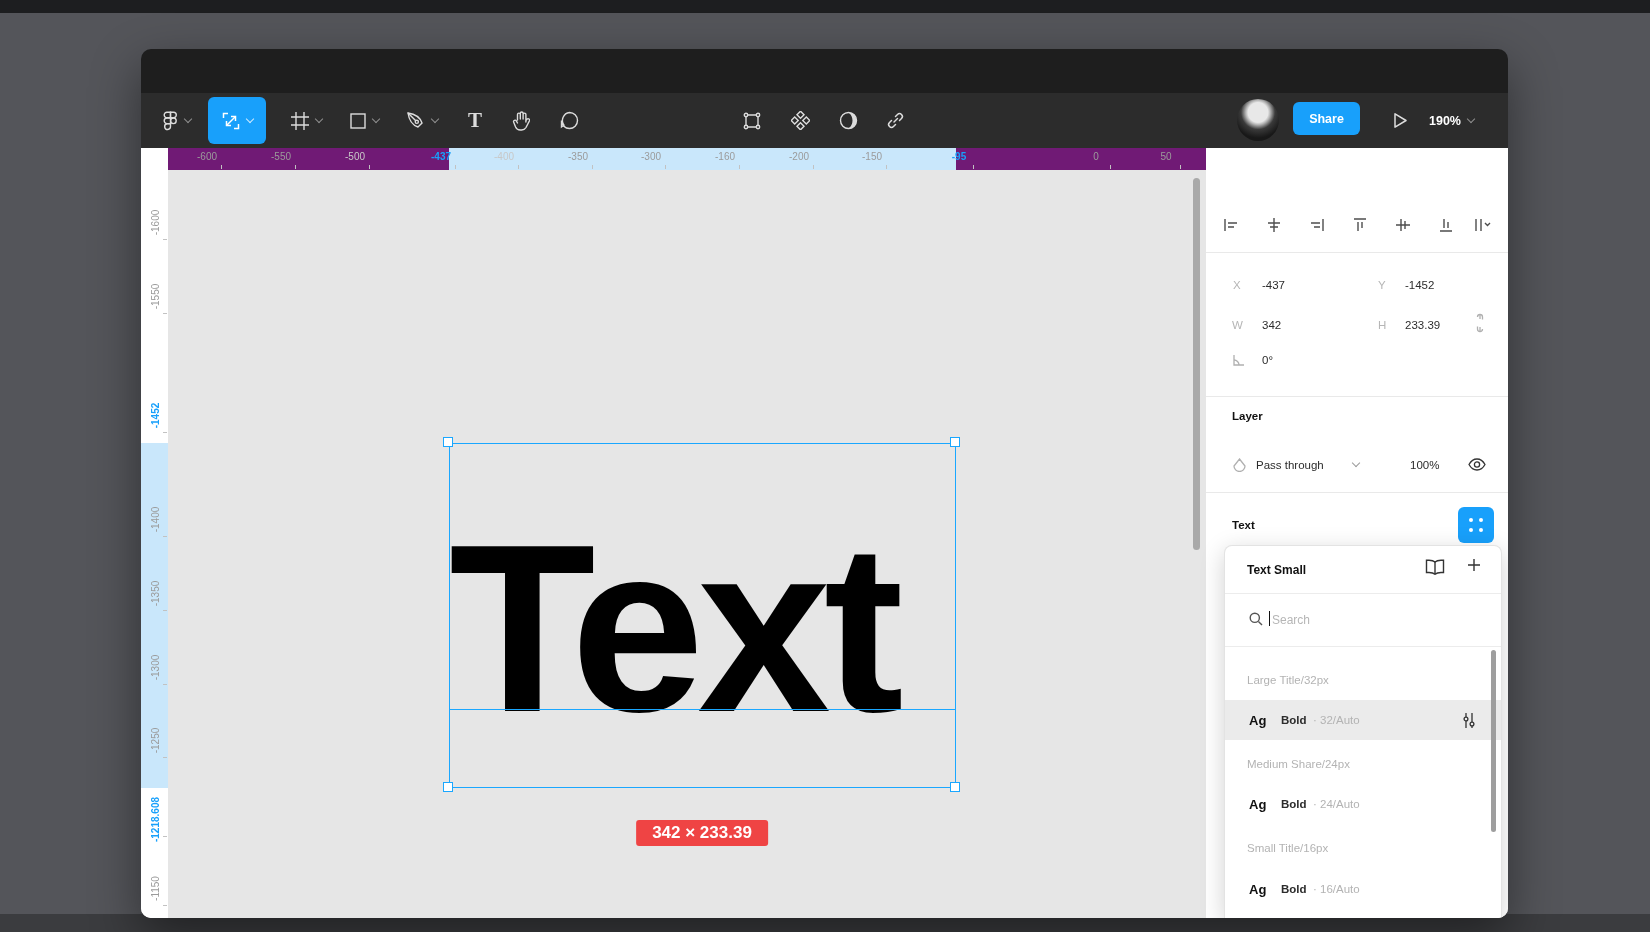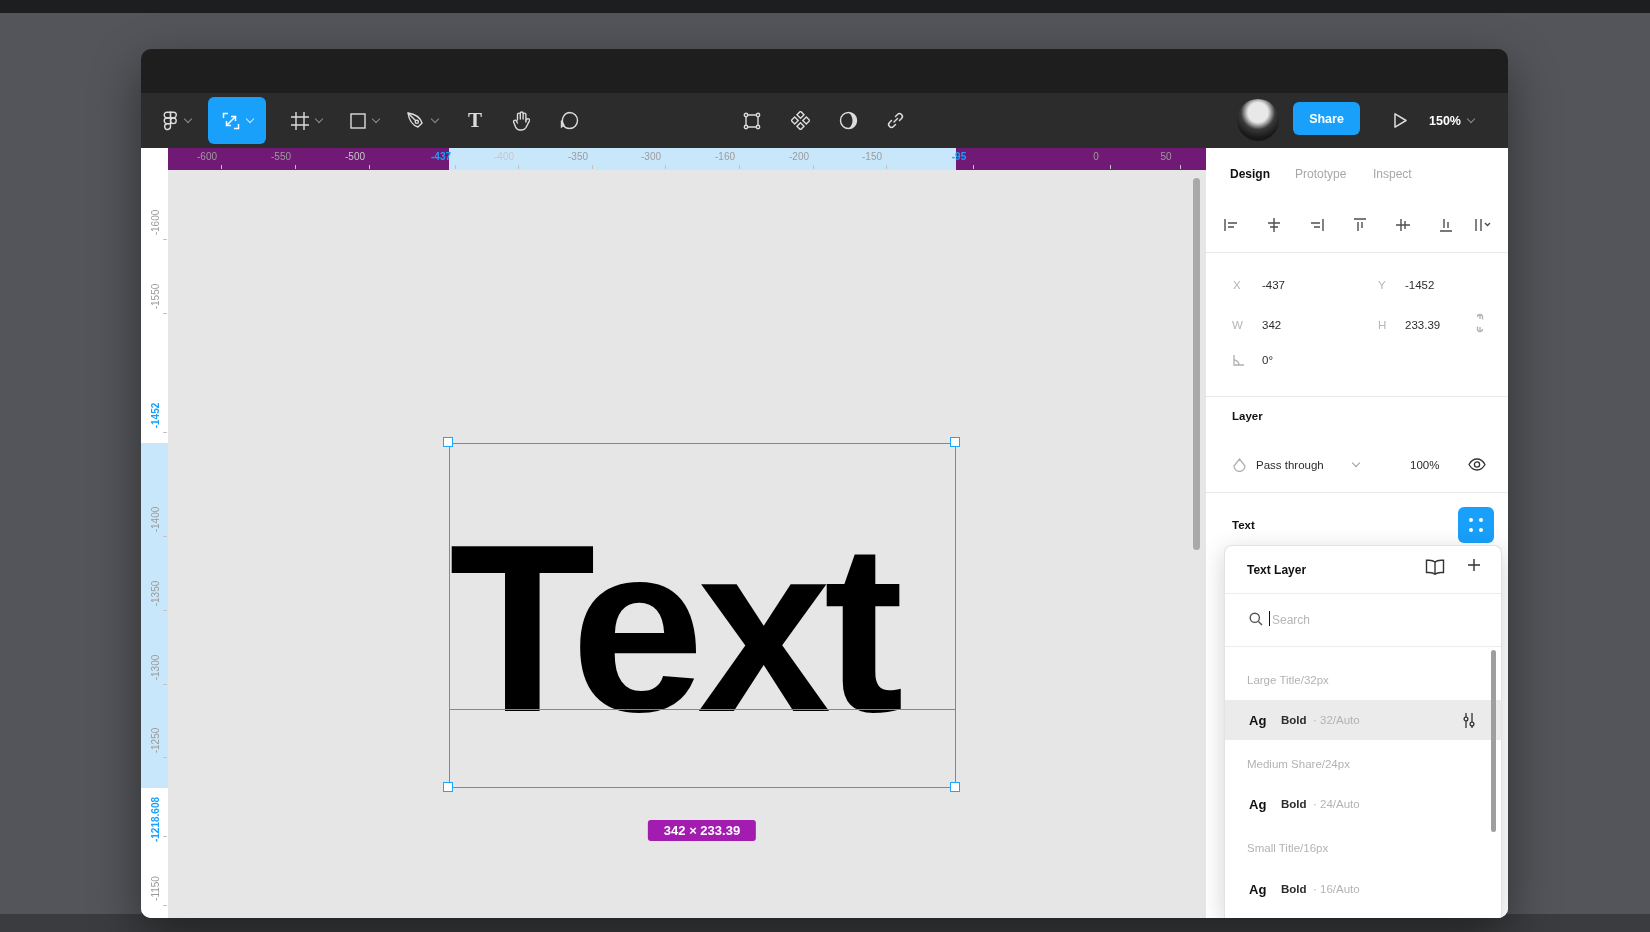--- a/index.html
+++ b/index.html
@@ -51,22 +51,22 @@
   .faded { color:#c8c8c8 !important; }
   .h-highlight { position:absolute; top:0; height:22px; background:#c9e7fb; }
   .v-highlight { position:absolute; left:0; width:27px; background:#c9e7fb; }
 
   
   .big-text { position:absolute; left:281px; top:338px; width:510px; height:240px; font-size:240px; line-height:240px;
               font-weight:bold; letter-spacing:-7px; color:#000; }
   .sel-box { position:absolute; left:281px; top:273px; width:507px; height:345px; border:1.5px solid #1aa7ff; }
   .sel-innerline { position:absolute; left:281px; top:539px; width:507px; height:0; border-top:1.5px solid #1aa7ff; }
   .handle { position:absolute; width:10px; height:10px; background:#ffffff; border:1.5px solid #1aa7ff; }
-  .size-label { position:absolute; left:534px; top:650px; transform:translateX(-50%); background:#a21caf; color:#ffffff;
-                font-size:13px; font-weight:bold; padding:3px 16px; border-radius:3px; white-space:nowrap; }
+  .size-label { position:absolute; left:534px; top:650px; transform:translateX(-50%); background:#ef4444; color:#ffffff;
+                font-size:17px; font-weight:bold; padding:3px 16px; border-radius:3px; white-space:nowrap; }
   .canvas-scrollbar { position:absolute; left:1025px; top:8px; width:7px; height:372px; background:#a9a9a9; border-radius:4px; }
 
   
   .panel { position:absolute; left:1065px; top:0; width:302px; height:770px; background:#ffffff; }
   .panel-tabs { position:absolute; left:0; top:0; width:100%; height:52px; }
   .ptab { position:absolute; top:26px; transform:translateY(-50%); font-size:12px; color:#a8a8a8; }
   .ptab.active { color:#111; font-weight:bold; }
   .align-row { position:absolute; left:0; top:58px; width:100%; height:40px; }
   .align-icon { position:absolute; top:8px; width:22px; height:22px; color:#4d4d4d; display:flex; align-items:center; justify-content:center; }
   .pdivider { position:absolute; left:0; width:100%; height:1px; background:#e9e9e9; }
@@ -214,21 +214,21 @@
     <span class="avatar"></span>
     <span class="share-btn">
       <span>Share</span>
     </span>
     <span class="tool" style="left:1244px;width:30px">
       <svg width="15" height="17" viewBox="0 0 15 17">
         <path d="M2 1.8 L13 8.5 L2 15.2 Z" fill="none" stroke="#dcdcdc" stroke-width="1.5" stroke-linejoin="round"></path>
       </svg>
     </span>
     <span class="zoom-ctl">
-      <span>150%</span>
+      <span>190%</span>
       <span class="chev"></span>
     </span>
   </div>
 
   <div class="content">
 
     <div class="canvas">
       <div class="big-text">Text</div>
       <div class="sel-innerline"></div>
       <div class="sel-box"></div>
@@ -286,25 +286,20 @@
         <span class="v-label" style="top:587px">-1250</span>
      <span class="v-tick" style="top:609px"></span>
         <span class="v-label accent-label" style="top:666px">-1218.608</span>
      <span class="v-tick" style="top:688px"></span>
         <span class="v-label" style="top:735px">-1150</span>
      <span class="v-tick" style="top:757px"></span>
       </div>
 
     <div class="panel">
 
-      <div class="panel-tabs">
-        <span class="ptab active" style="left:24px">Design</span>
-        <span class="ptab" style="left:89px">Prototype</span>
-        <span class="ptab" style="left:167px">Inspect</span>
-      </div>
 
       <div class="align-row">
         <span class="align-icon" style="left:14px">
           <svg width="14" height="12" viewBox="0 0 14 12">
               <g stroke="currentColor" stroke-width="1.4">
                 <path d="M1 0 V12"></path>
                 <path d="M4 4 H13 M4 8 H10"></path>
               </g>
             </svg>
           </span>
@@ -412,21 +407,21 @@
 
       <span class="section-title" style="left:26px;top:371px">Text</span>
       <span class="styles-btn">
         <i style="left:11px;top:11px"></i>
           <i style="left:21px;top:11px"></i>
           <i style="left:11px;top:21px"></i>
           <i style="left:21px;top:21px"></i>
       </span>
 
       <div class="popup">
-        <span class="popup-title">Text Layer</span>
+        <span class="popup-title">Text Small</span>
         <span class="abs dark-icon" style="left:200px;top:13px">
           <svg width="20" height="16" viewBox="0 0 20 16">
               <g fill="none" stroke="currentColor" stroke-width="1.4">
                 <path d="M10 3 C8.5 1.6 6.5 1.2 4 1.2 H1.5 V13.5 H4 c2.5 0 4.5 .4 6 1.8 c1.5-1.4 3.5-1.8 6-1.8 h2.5 V1.2 H16 c-2.5 0-4.5 .4-6 1.8 Z"></path>
                 <path d="M10 3 V15"></path>
               </g>
             </svg>
         </span>
         <span class="abs dark-icon" style="left:242px;top:12px">
           <svg width="14" height="14" viewBox="0 0 14 14">

